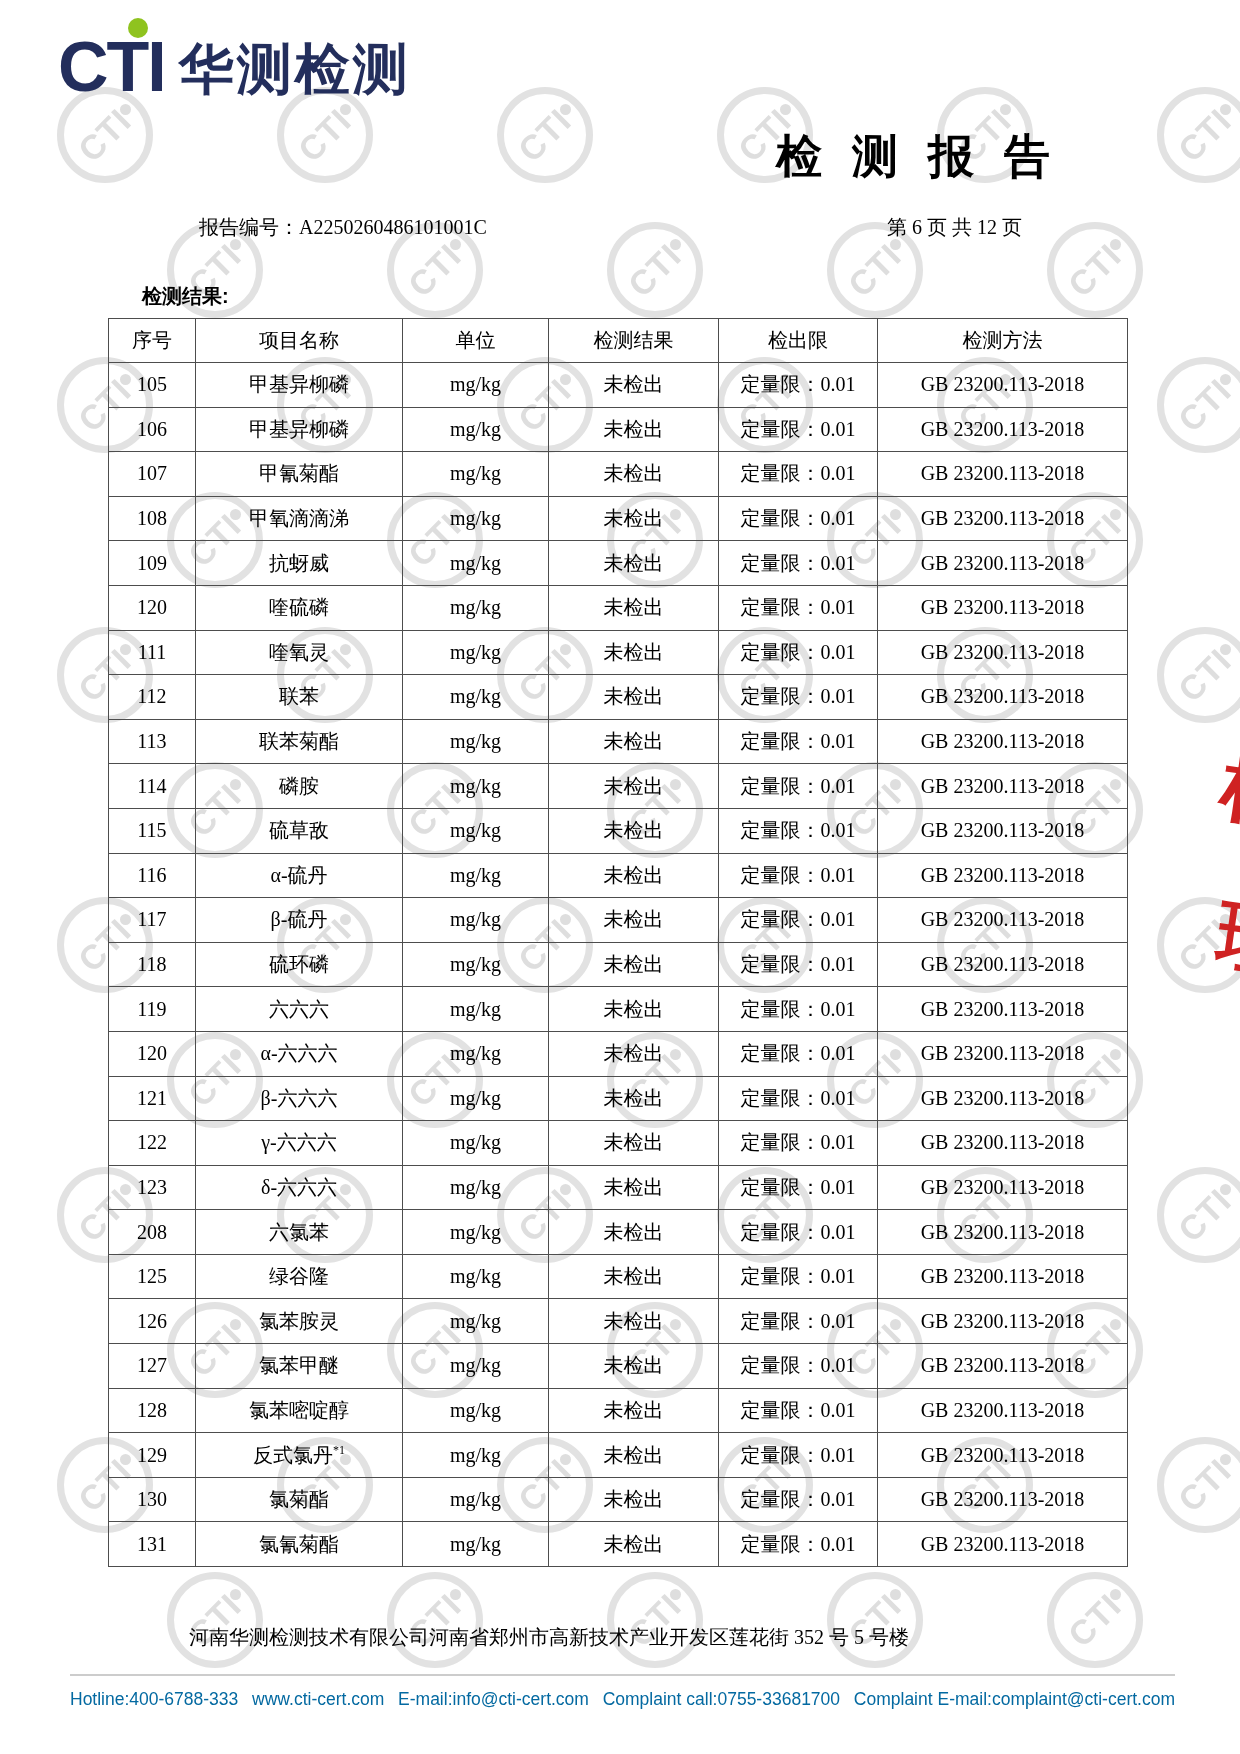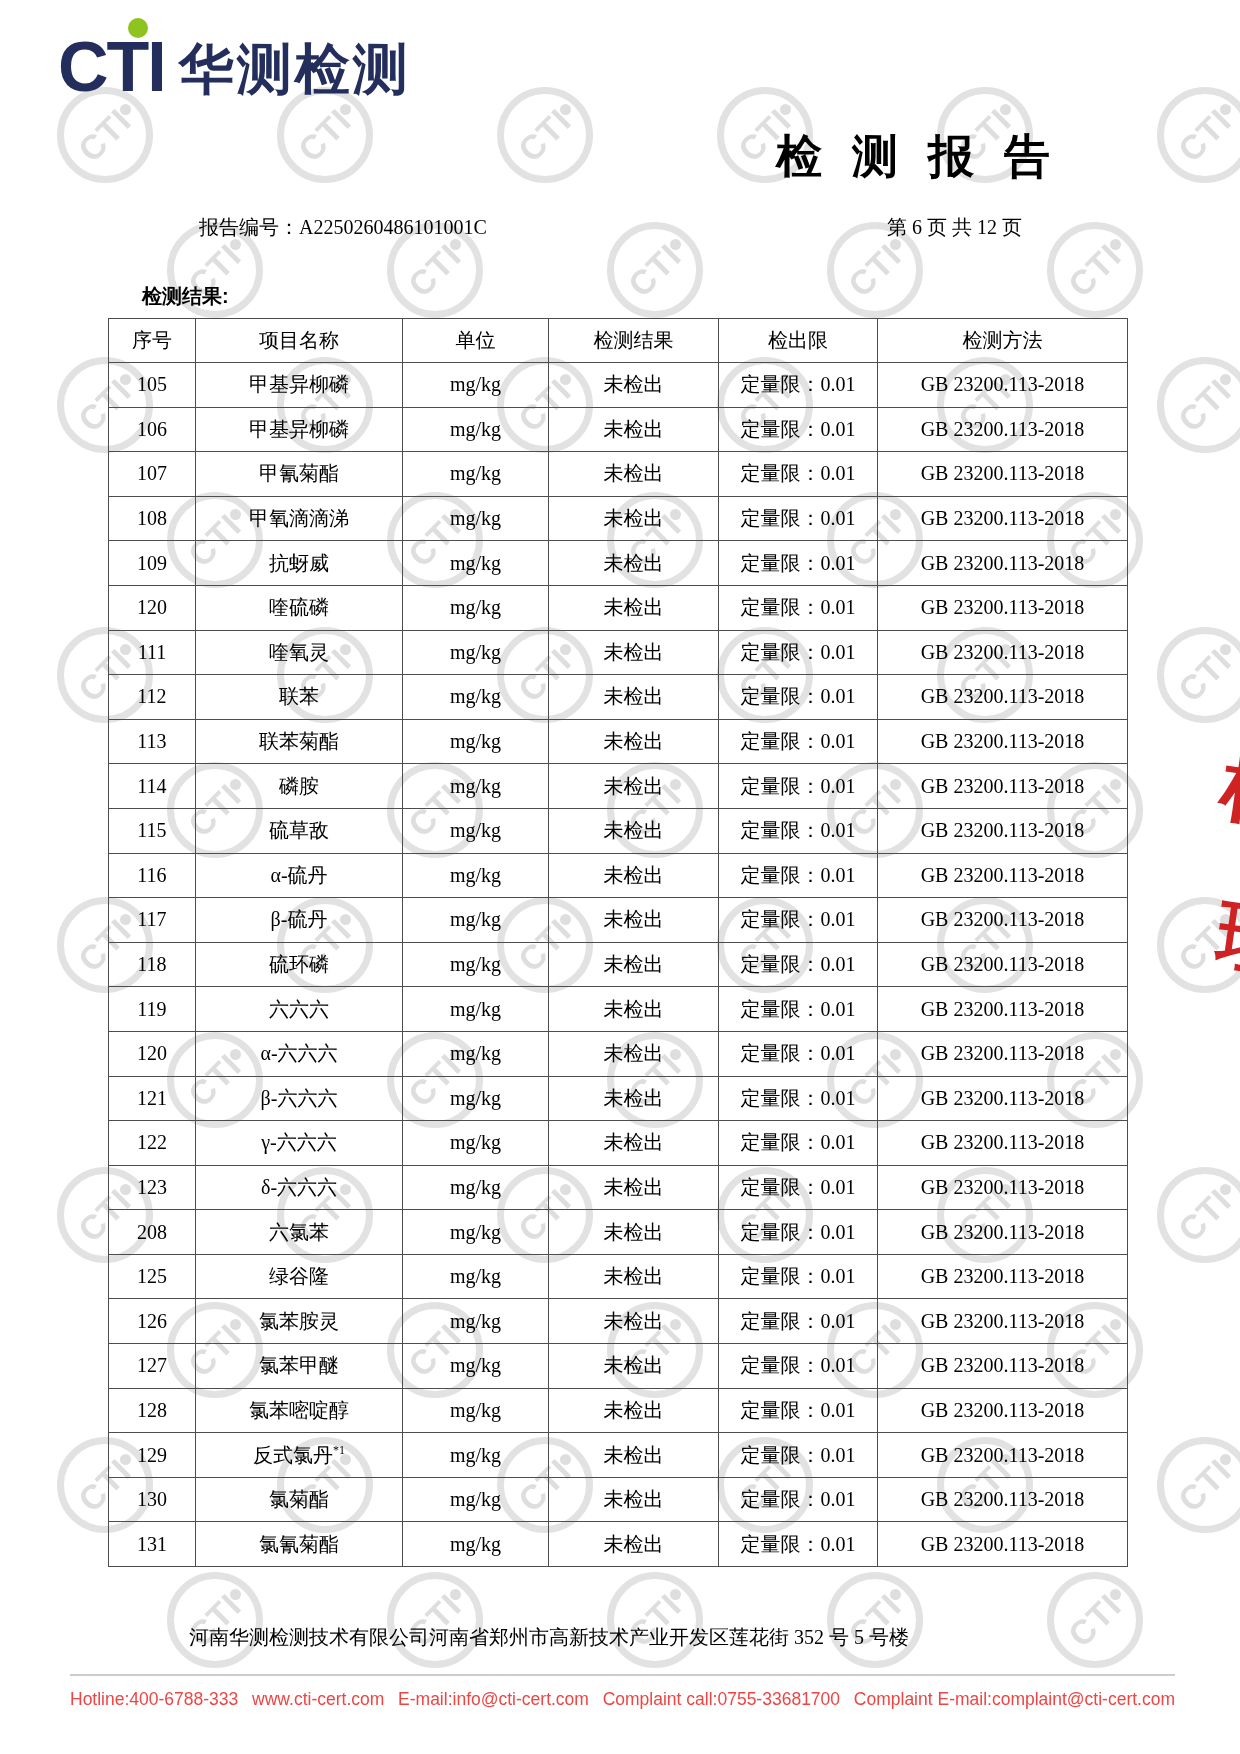--- a/index.html
+++ b/index.html
@@ -35,21 +35,21 @@
   .report-table th,.report-table td{border:1px solid #4d4d4d;text-align:center;padding:0;
         font-weight:normal;overflow:hidden;white-space:nowrap;}
   .report-table th{height:43px;}
   .report-table td{height:43.6px;}
   .report-table sup{font-size:12px;}
   
   .footer-line{position:absolute;top:1624px;left:189px;width:867px;display:flex;
         font-size:20px;}
   .contact-bar{position:absolute;top:1674px;left:70px;width:1105px;border-top:2px solid #cccccc;
         padding-top:13px;display:flex;justify-content:space-between;
-        font-family:"Liberation Sans","DejaVu Sans",sans-serif;font-size:17.5px;color:#ef4444;}
+        font-family:"Liberation Sans","DejaVu Sans",sans-serif;font-size:17.5px;color:#0369a1;}
   
   .stamp{position:absolute;z-index:2;color:#cf2222;font-weight:bold;font-size:78px;
         line-height:1;transform:rotate(8deg);}
 </style>
 </head>
 <body>
 
 <div id="watermarks">
     <div class="wm" style="left: 57px; top: 87px;">
       <span class="wm-t">CTI</span>

